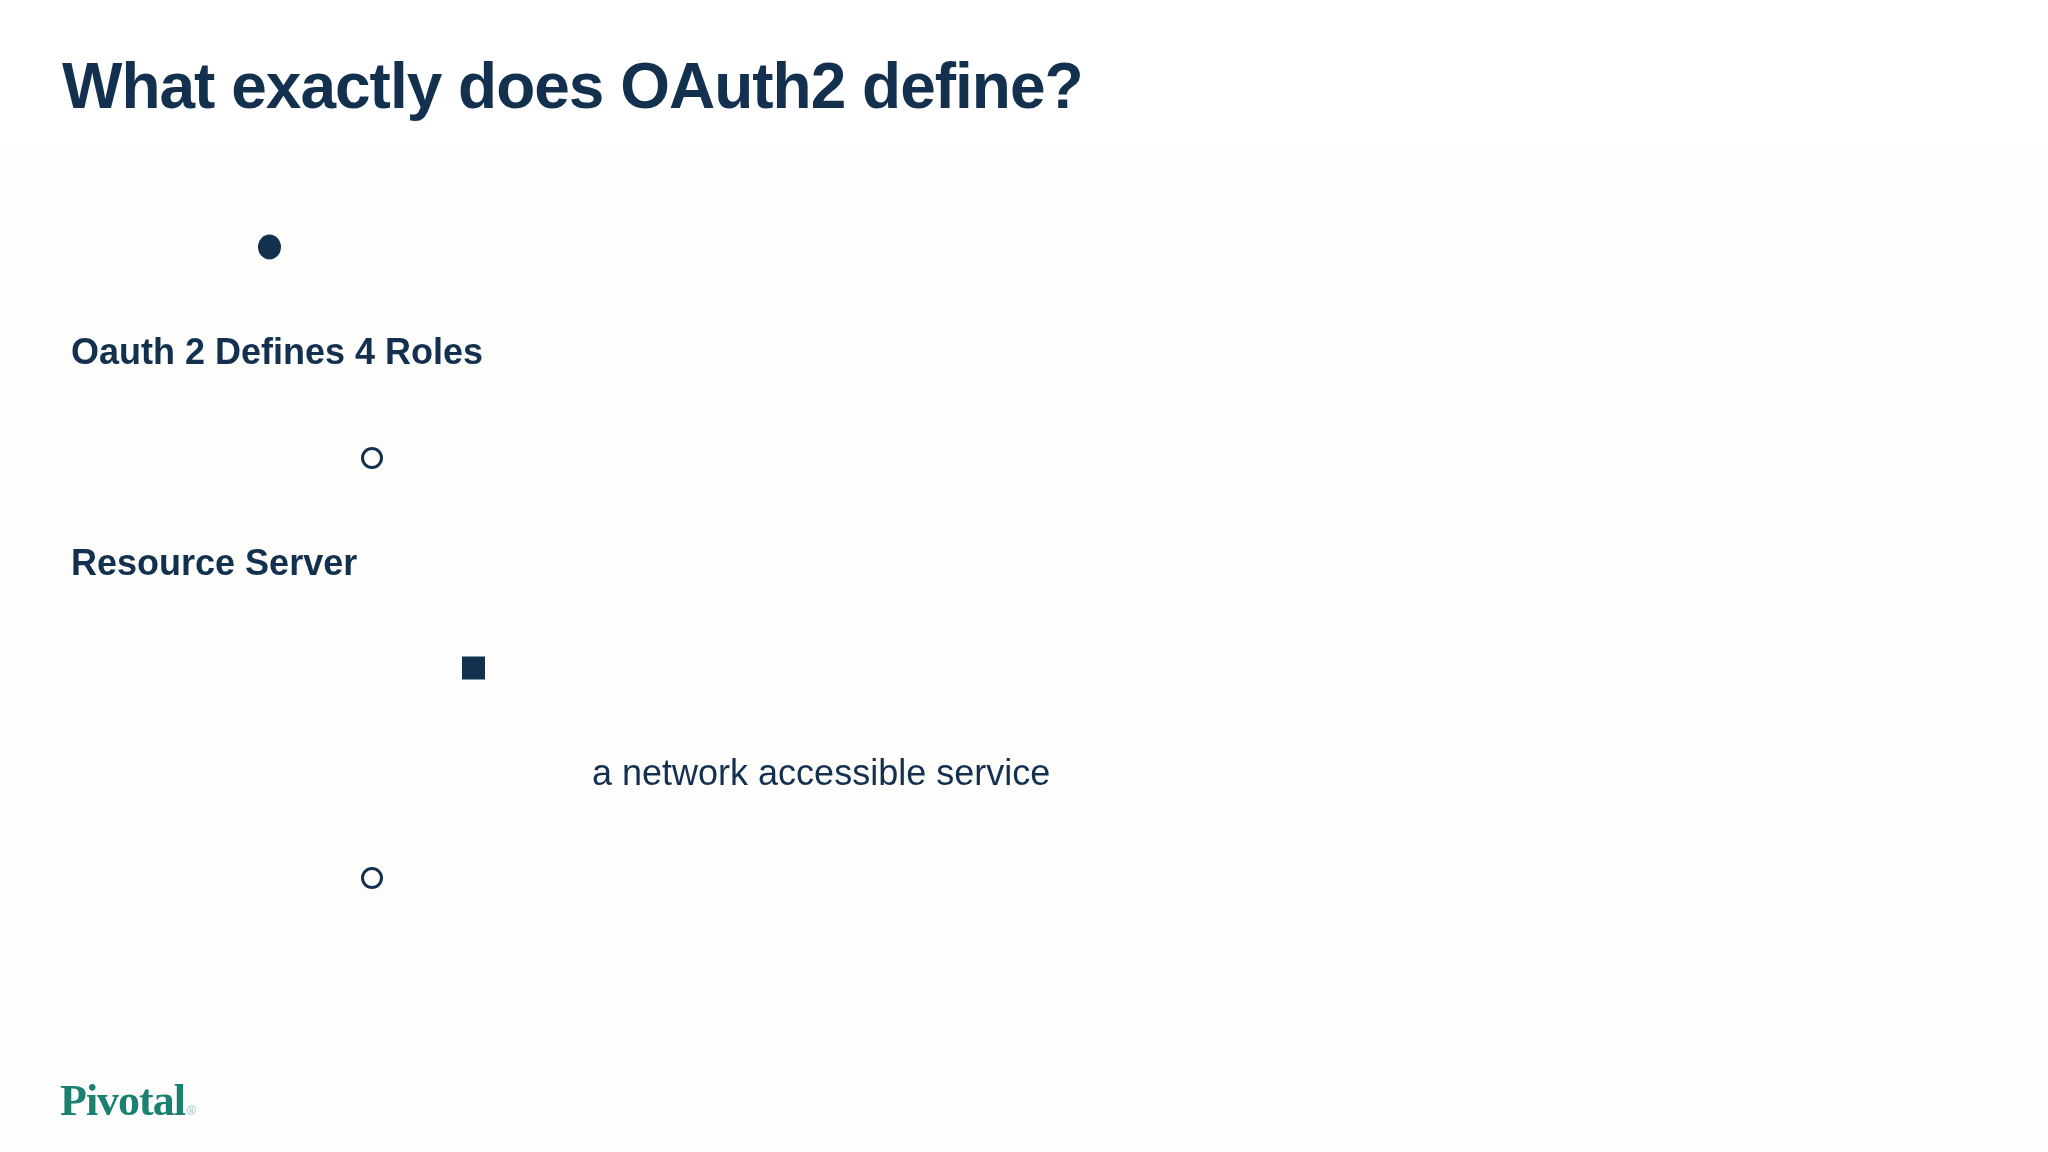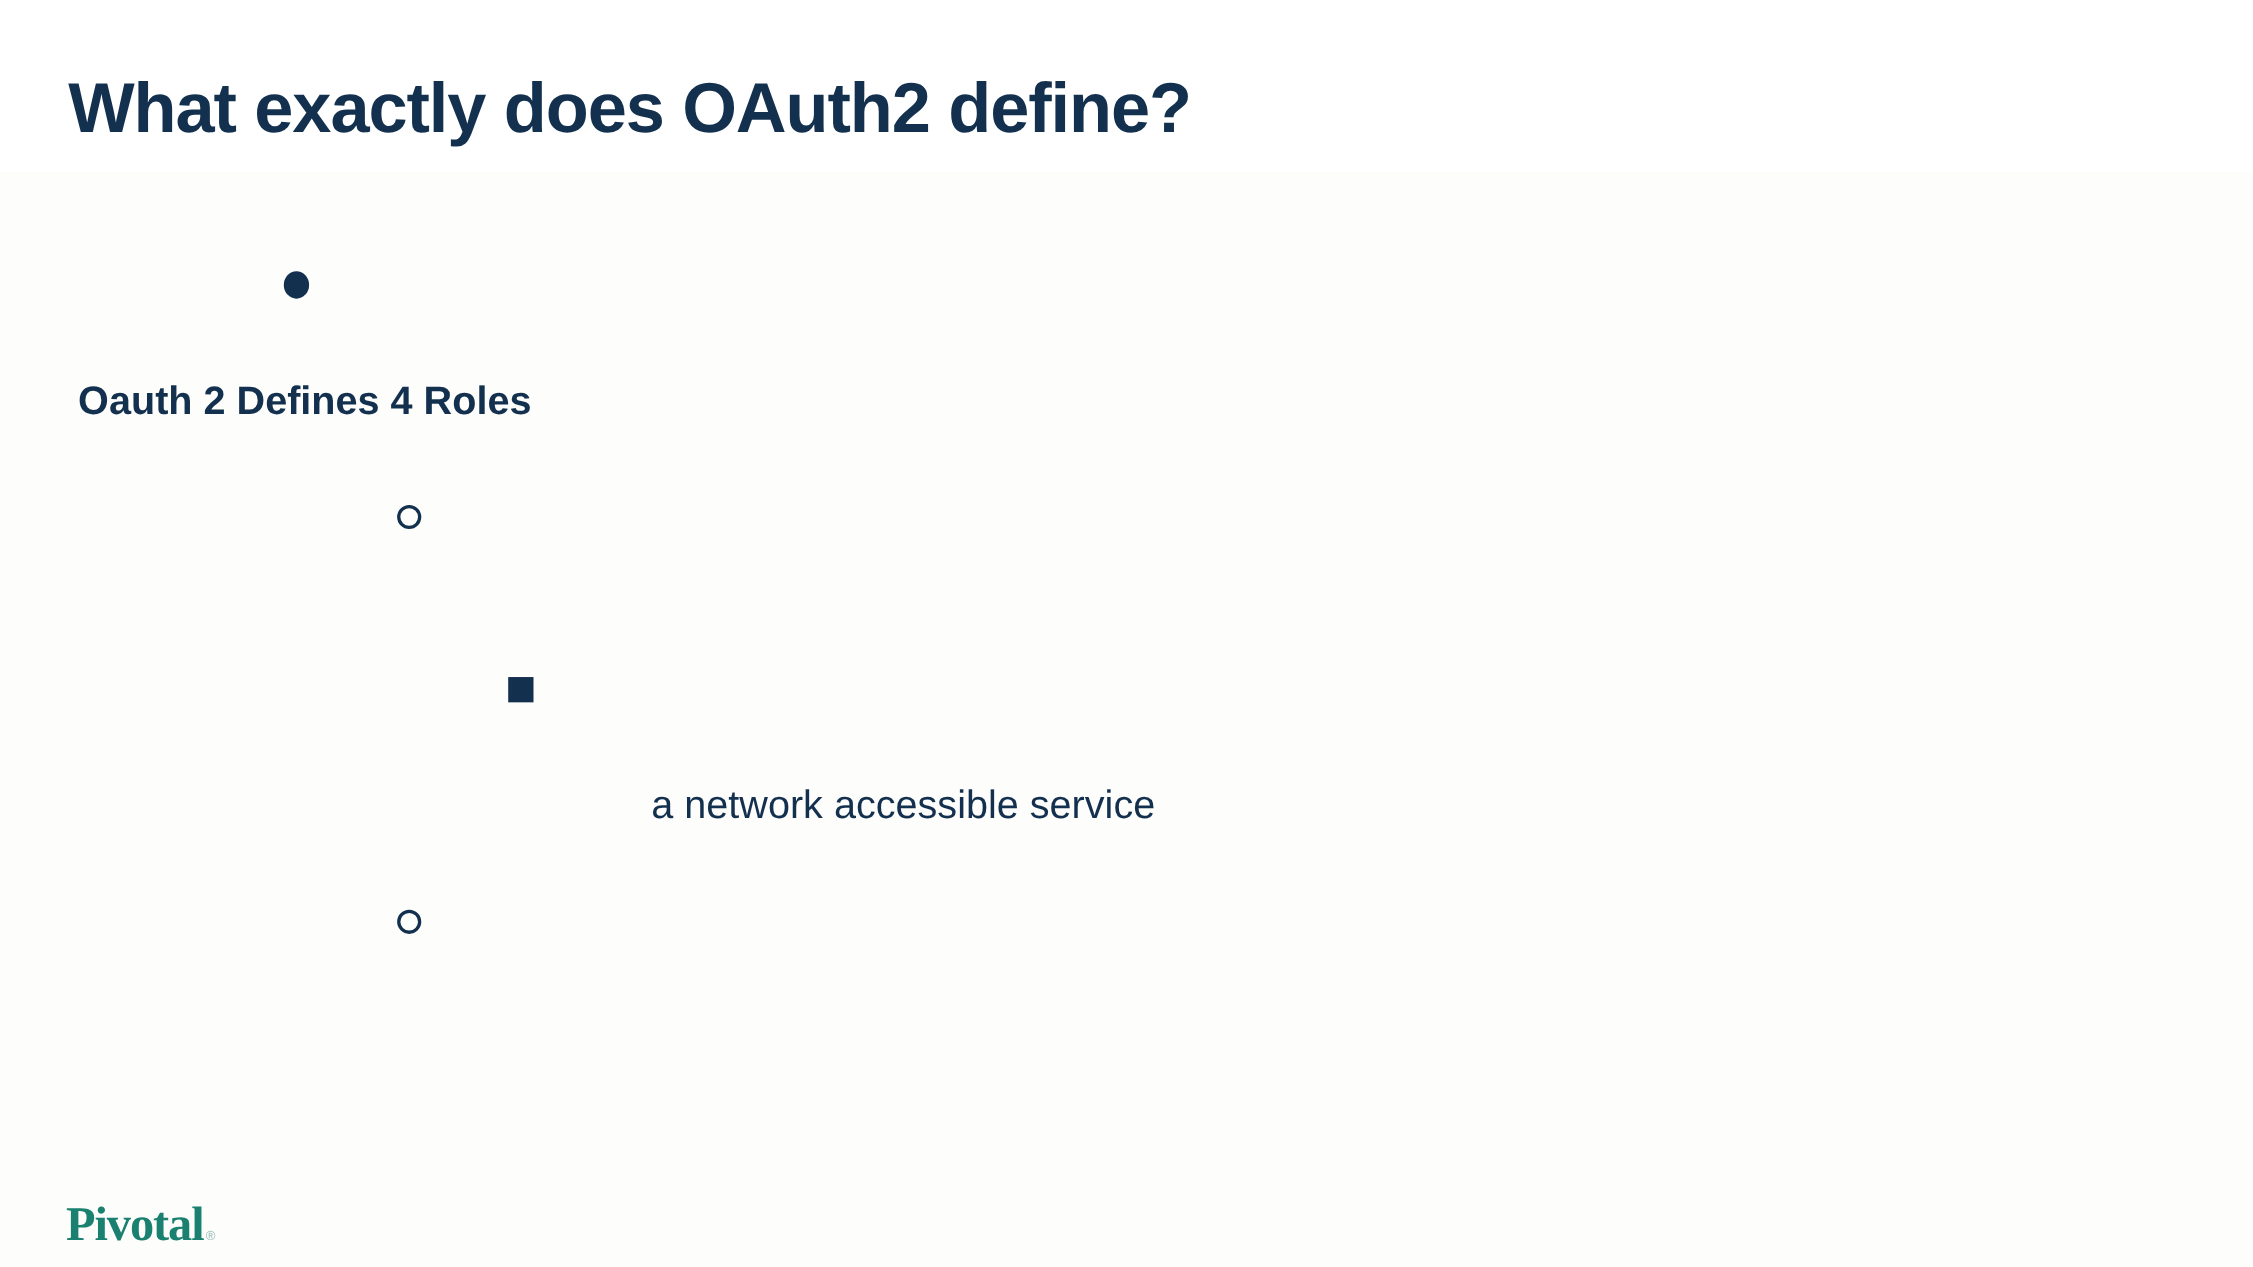--- a/index.html
+++ b/index.html
@@ -6,21 +6,20 @@
   body {
     width: 2048px; height: 1152px;
     background: #ffffff;
     font-family: "Liberation Sans", sans-serif;
     overflow: hidden;
     position: relative;
   }
   .slide {
     position: absolute; inset: 0;
     background: linear-gradient(#ffffff 0 144px, #fdfdfc 144px 100%);
-    margin-top: 12px;
   }
   .title {
     position: absolute;
     left: 62px; top: 50px;
     margin: 0;
     font-size: 64px;
     font-weight: 700;
     letter-spacing: -1px;
     color: #13304e;
     line-height: 1.15;
@@ -92,20 +91,21 @@
 
   <div class="list">
 
     <div class="row l1 bold">
       <span class="marker disc"></span>
       <span>Oauth 2 Defines 4 Roles</span>
     </div>
 
     <div class="row l2 bold">
       <span class="marker circle"></span>
+      <span>Resource Server</span>
     </div>
     <div class="row l3">
       <span class="marker square"></span>
       <span>a network accessible service</span>
     </div>
 
     <div class="row l2 bold">
       <span class="marker circle"></span>
       
     </div>

